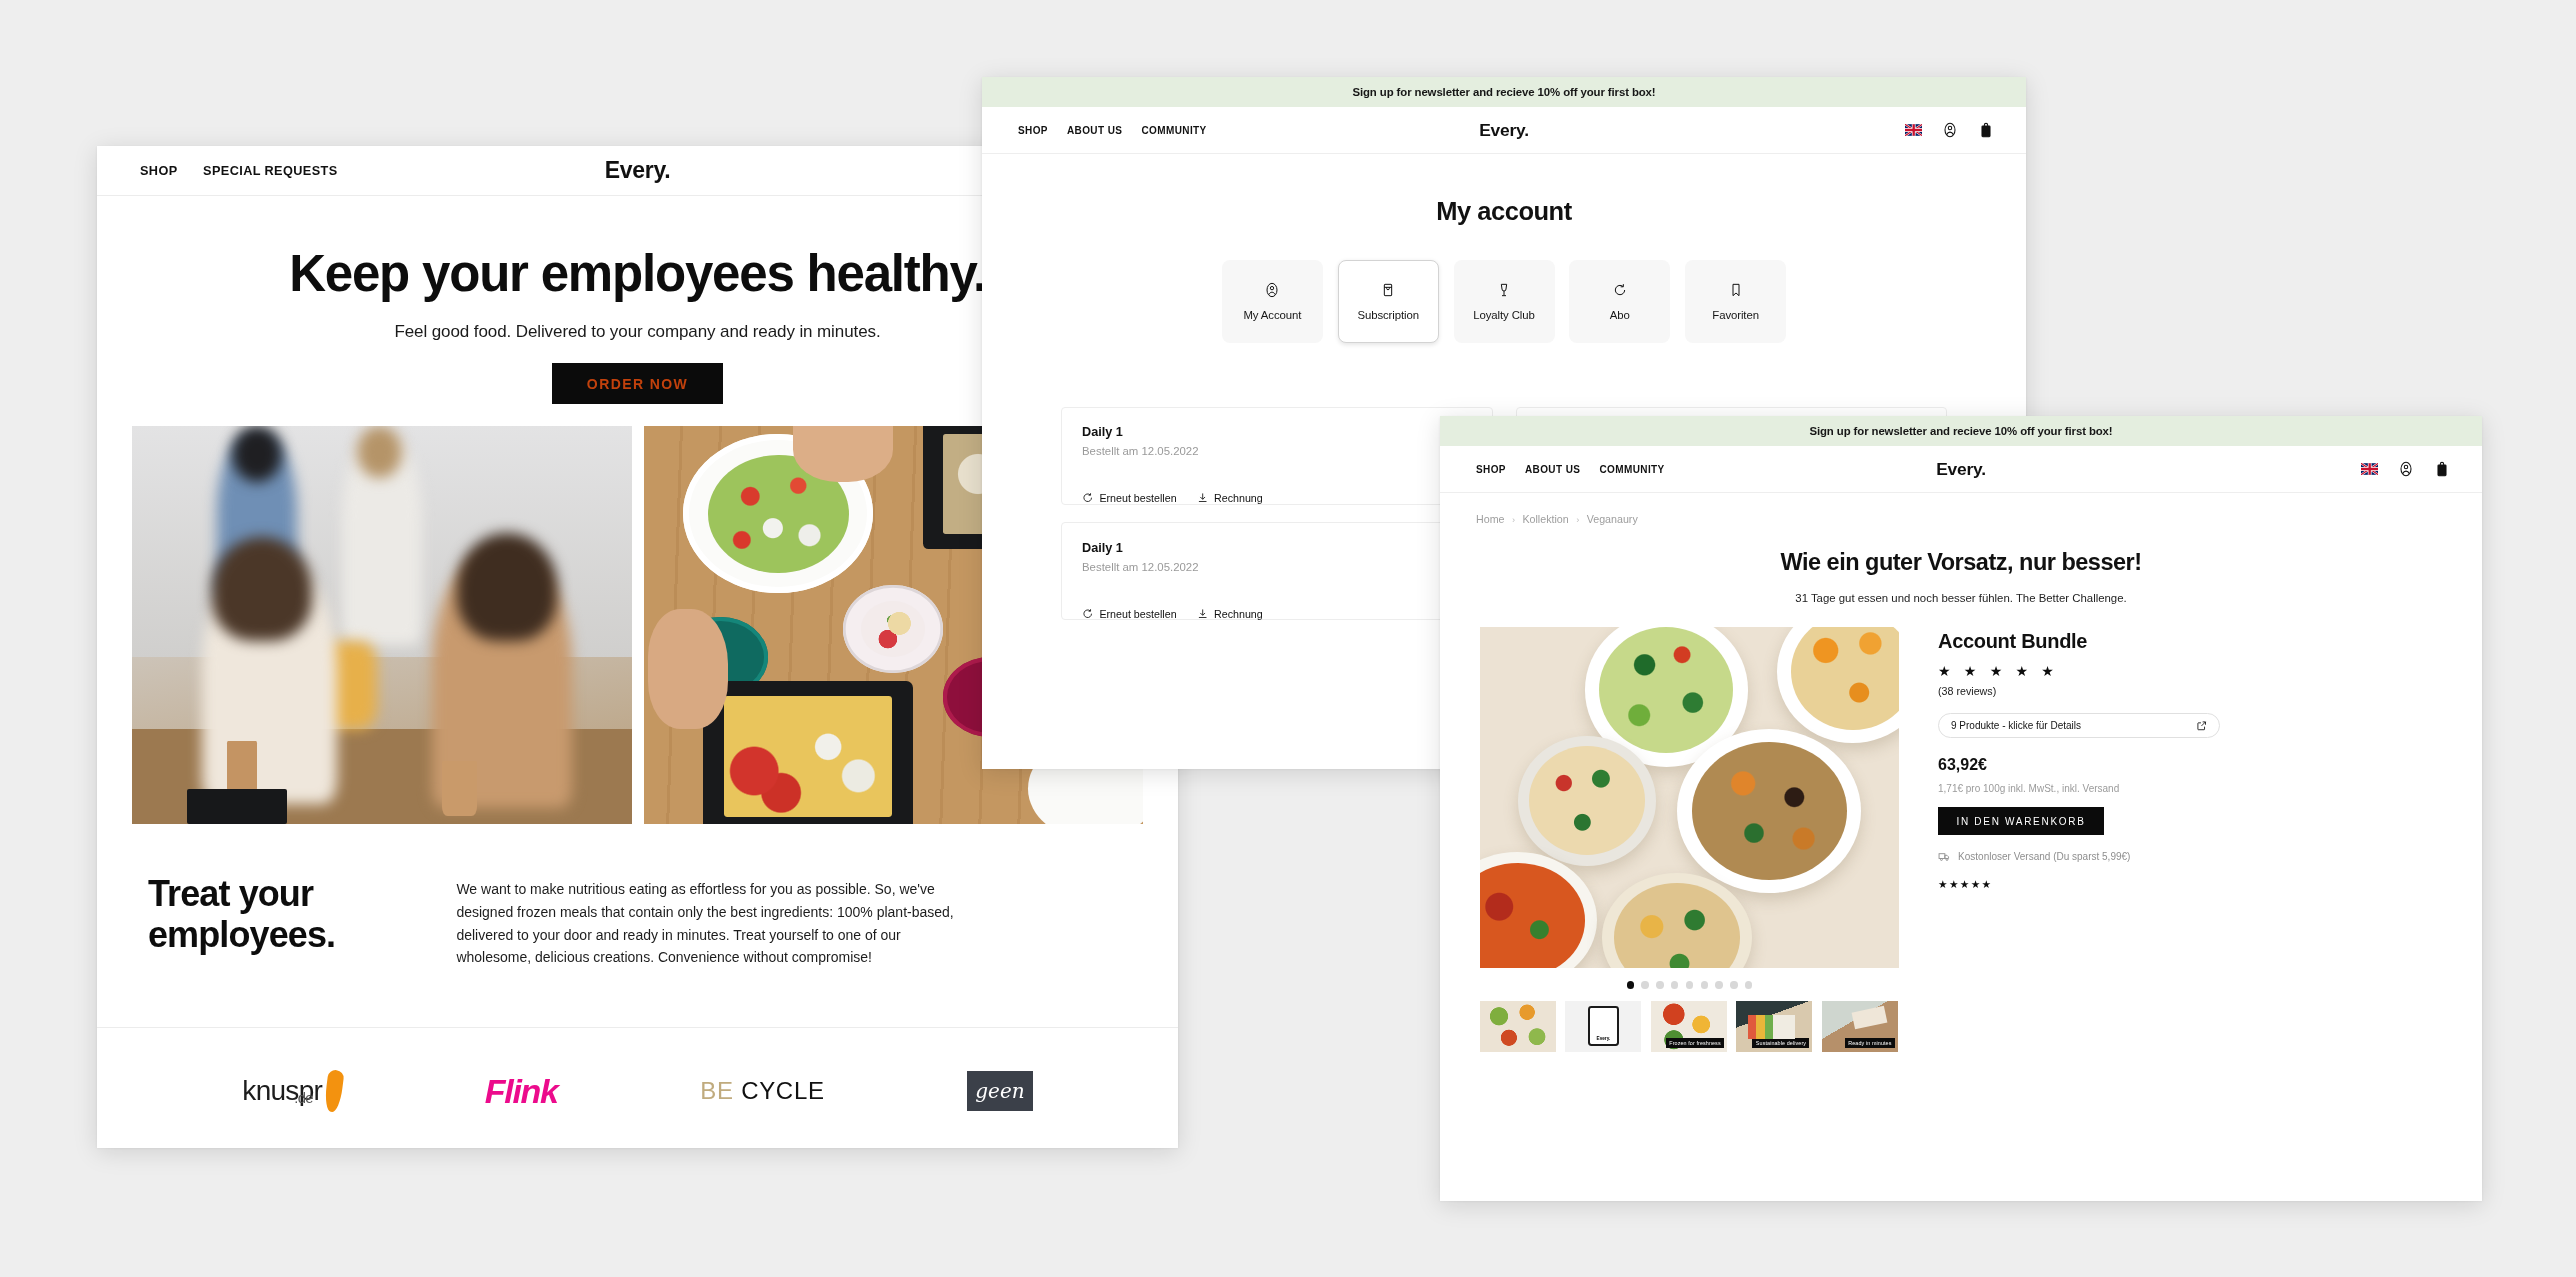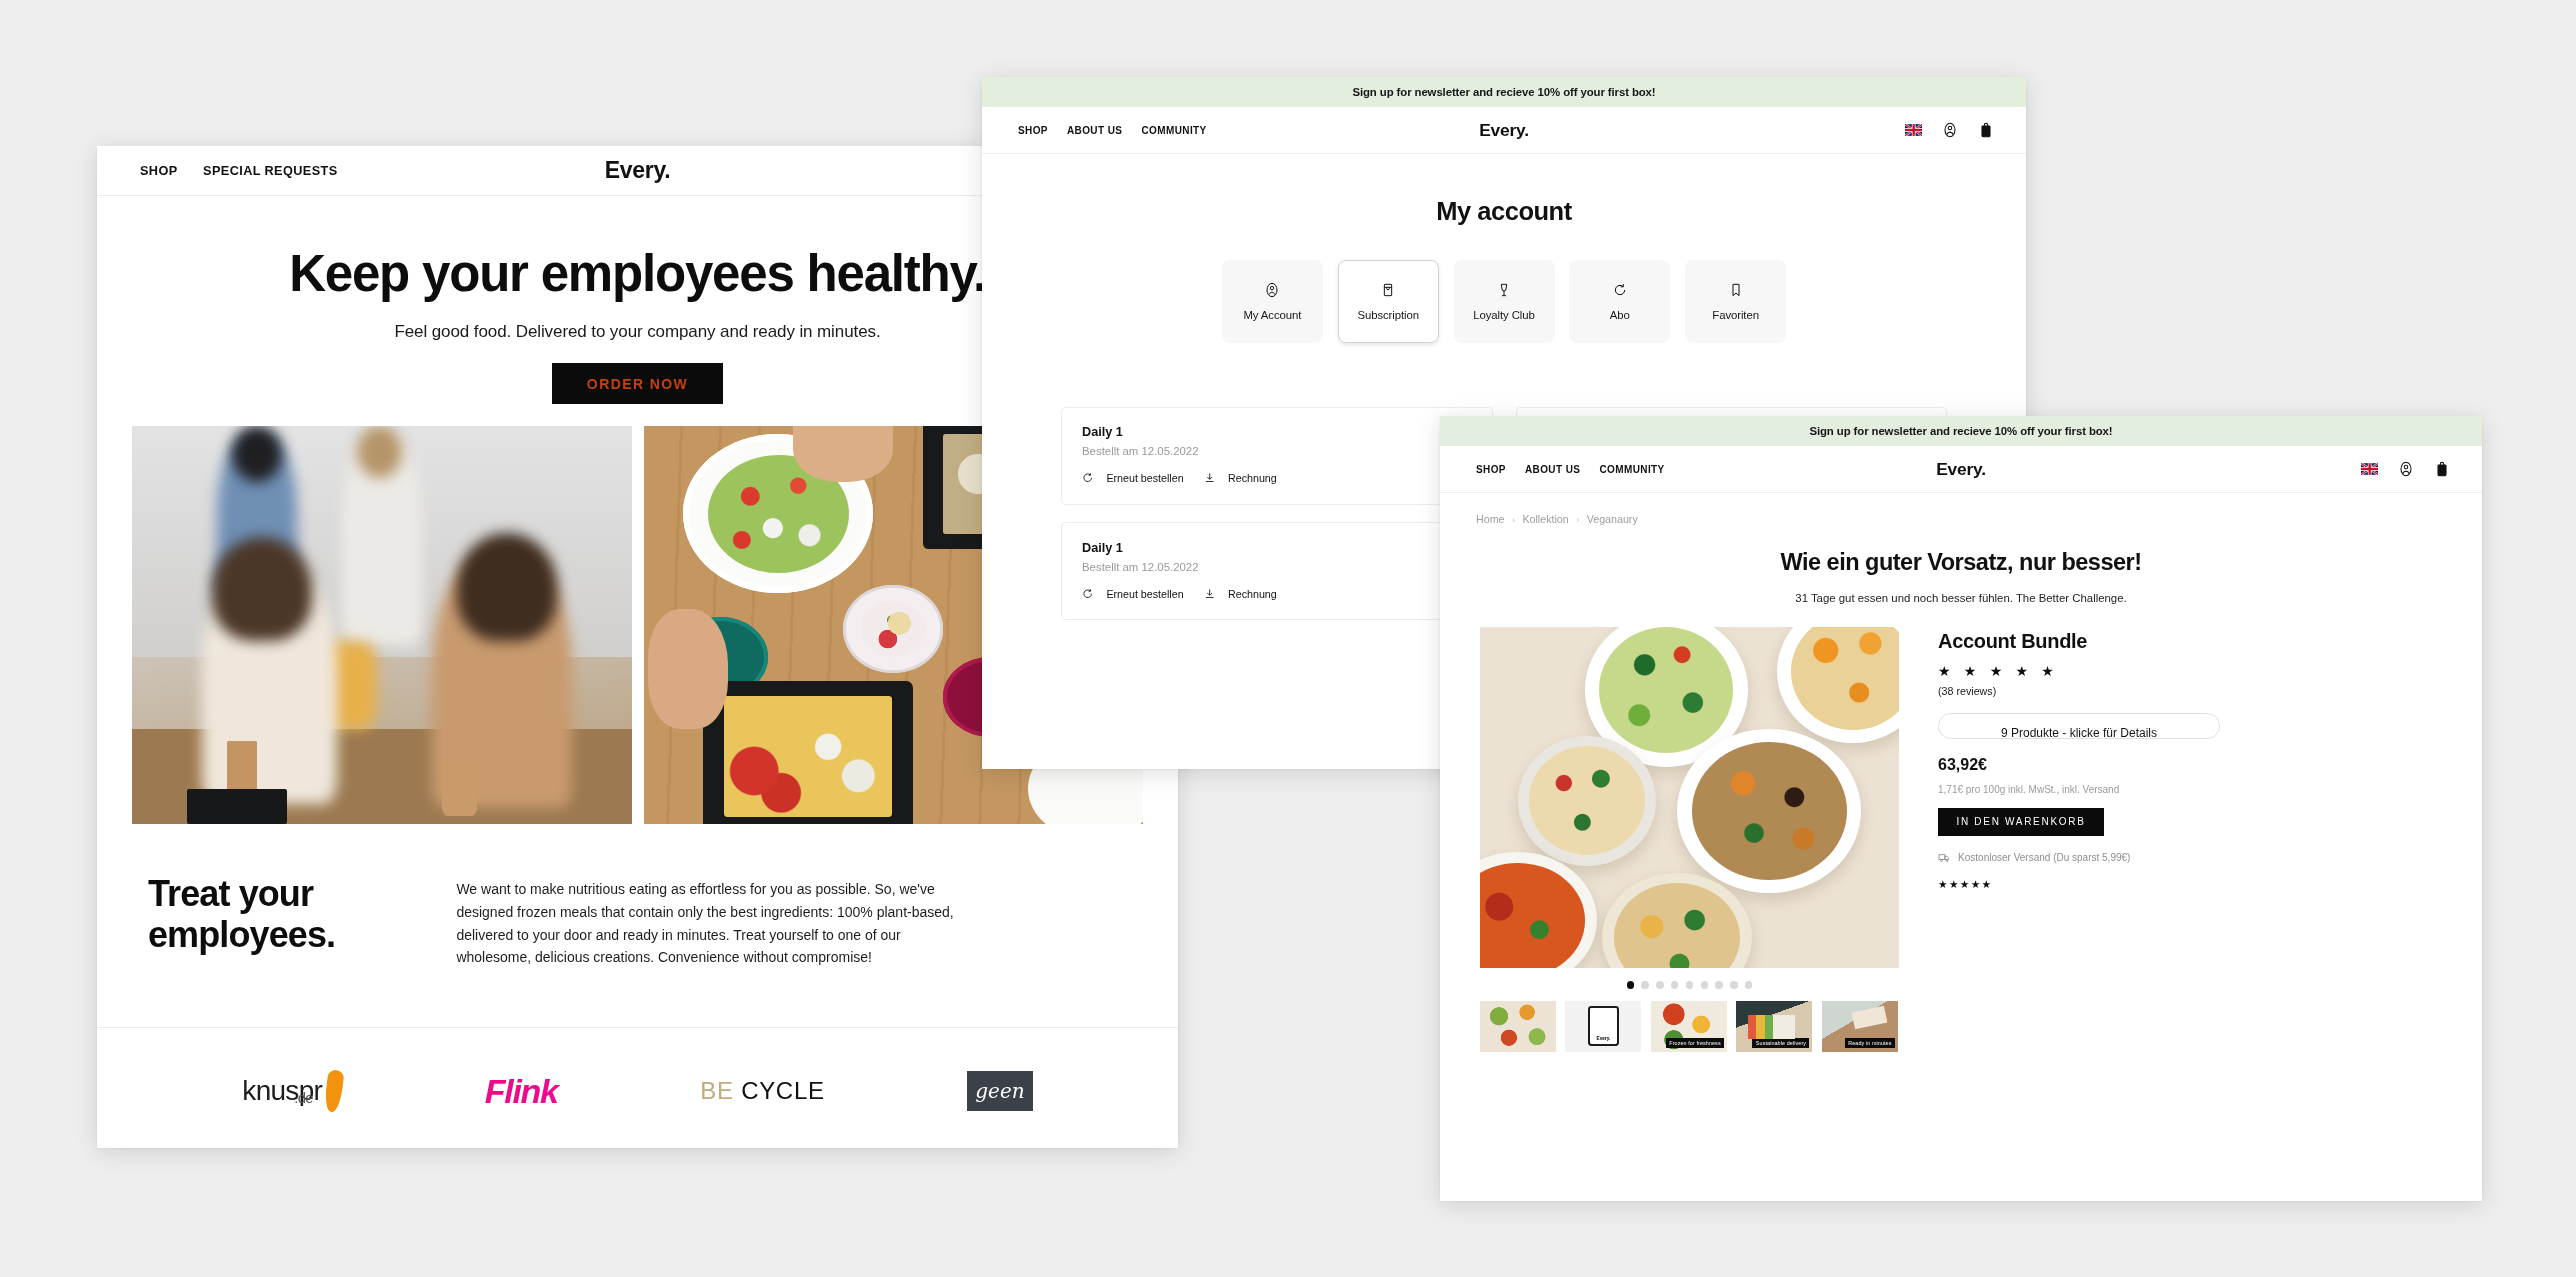--- a/index.html
+++ b/index.html
@@ -158,21 +158,21 @@
   .tile .lbl { font-size:11.4px; color:#161616; letter-spacing:-0.1px; }
 
   .orders-wrap { margin-top:64px; padding:0 79px; display:grid; grid-template-columns:1fr 1fr; gap:17.4px 23px; }
   .order-card {
     border:0.7px solid #ededed; border-radius:4px; padding:17.4px 20px; position:relative; background:#fff;
     height:98px; cursor:pointer;
   }
   .order-card .oc-title { font-size:12.7px; font-weight:bold; color:#111; }
   .order-card .oc-date { font-size:11.4px; color:#9a9a9a; margin-top:6px; }
   .order-card .oc-actions { display:flex; gap:20px; margin-top:14.8px; }
-  .order-card .oc-act { display:flex; align-items:center; gap:13px; font-size:10.7px; color:#111; }
+  .order-card .oc-act { display:flex; align-items:center; gap:6px; font-size:10.7px; color:#111;margin-top:20px; }
   .order-card .oc-chev { position:absolute; right:19px; top:50%; transform:translateY(-50%); font-size:17.4px; color:#111; }
   .pager-circle { position:absolute; left:722px; top:400px; width:48px; height:48px; border-radius:50%; border:0.7px solid #e6e6e6; }
 
   
   #win-product { left: 1440px; top: 416px; width: 1042px; height: 785px; }
 
   .crumbs { display:flex; align-items:center; gap:7.4px; padding:20px 0 0 36px; font-size:10.7px; color:#9e9e9e; }
   .crumbs .sep { font-size:9.4px; color:#bdbdbd; }
   .pd-title { text-align:center; font-size:23.5px; font-weight:bold; letter-spacing:-0.5px; margin-top:24px; color:#111; }
   .pd-sub { text-align:center; font-size:11.4px; color:#222; margin-top:16px; }
@@ -245,22 +245,22 @@
   .t5::after { content:""; position:absolute; left:42%; top:16%; width:44%; height:34%;
                background:#efe6d8; transform: rotate(-12deg); }
 
   .pd-info { flex:1; padding-top:2.7px; }
   .pd-name { font-size:20px; font-weight:bold; color:#111; letter-spacing:-0.3px; }
   .pd-stars { margin-top:10.7px; font-size:14px; letter-spacing:4.7px; color:#0d0d0d; }
   .pd-reviews { font-size:10.7px; color:#202020; margin-top:5.4px; }
   .pd-desc { font-size:11.4px; line-height:1.6; color:#1b1b1b; margin-top:14.8px; max-width:402px; }
   .pd-prodbtn {
     margin-top:16px; width:282px; height:25.5px; border:0.7px solid #e0e0e0; border-radius:12.7px;
-    display:flex; align-items:center; justify-content:space-between; padding:12px 12px; cursor:pointer;
-    font-size:12px; color:#141414;flex-direction:column;
+    display:flex; align-items:center; justify-content:space-between; padding:4px 12px; cursor:pointer;
+    font-size:10px; color:#141414;
   }
   .pd-price { font-size:16px; font-weight:bold; color:#111; margin-top:17.4px; }
   .pd-unit { font-size:10px; color:#9b9b9b; margin-top:9.4px; }
   .pd-cart {
     margin-top:13.4px; background:#0b0b0b; color:#fff; border:none; cursor:pointer;
     width:166px; height:28px; font-size:10px; letter-spacing:1.7px;
   }
   .pd-ship { display:flex; align-items:center; gap:7.4px; margin-top:14.8px; font-size:10px; color:#8e8e8e; }
   .pd-stars2 { margin-top:14.8px; font-size:10.7px; letter-spacing:1.3px; color:#0d0d0d; }
 </style>

